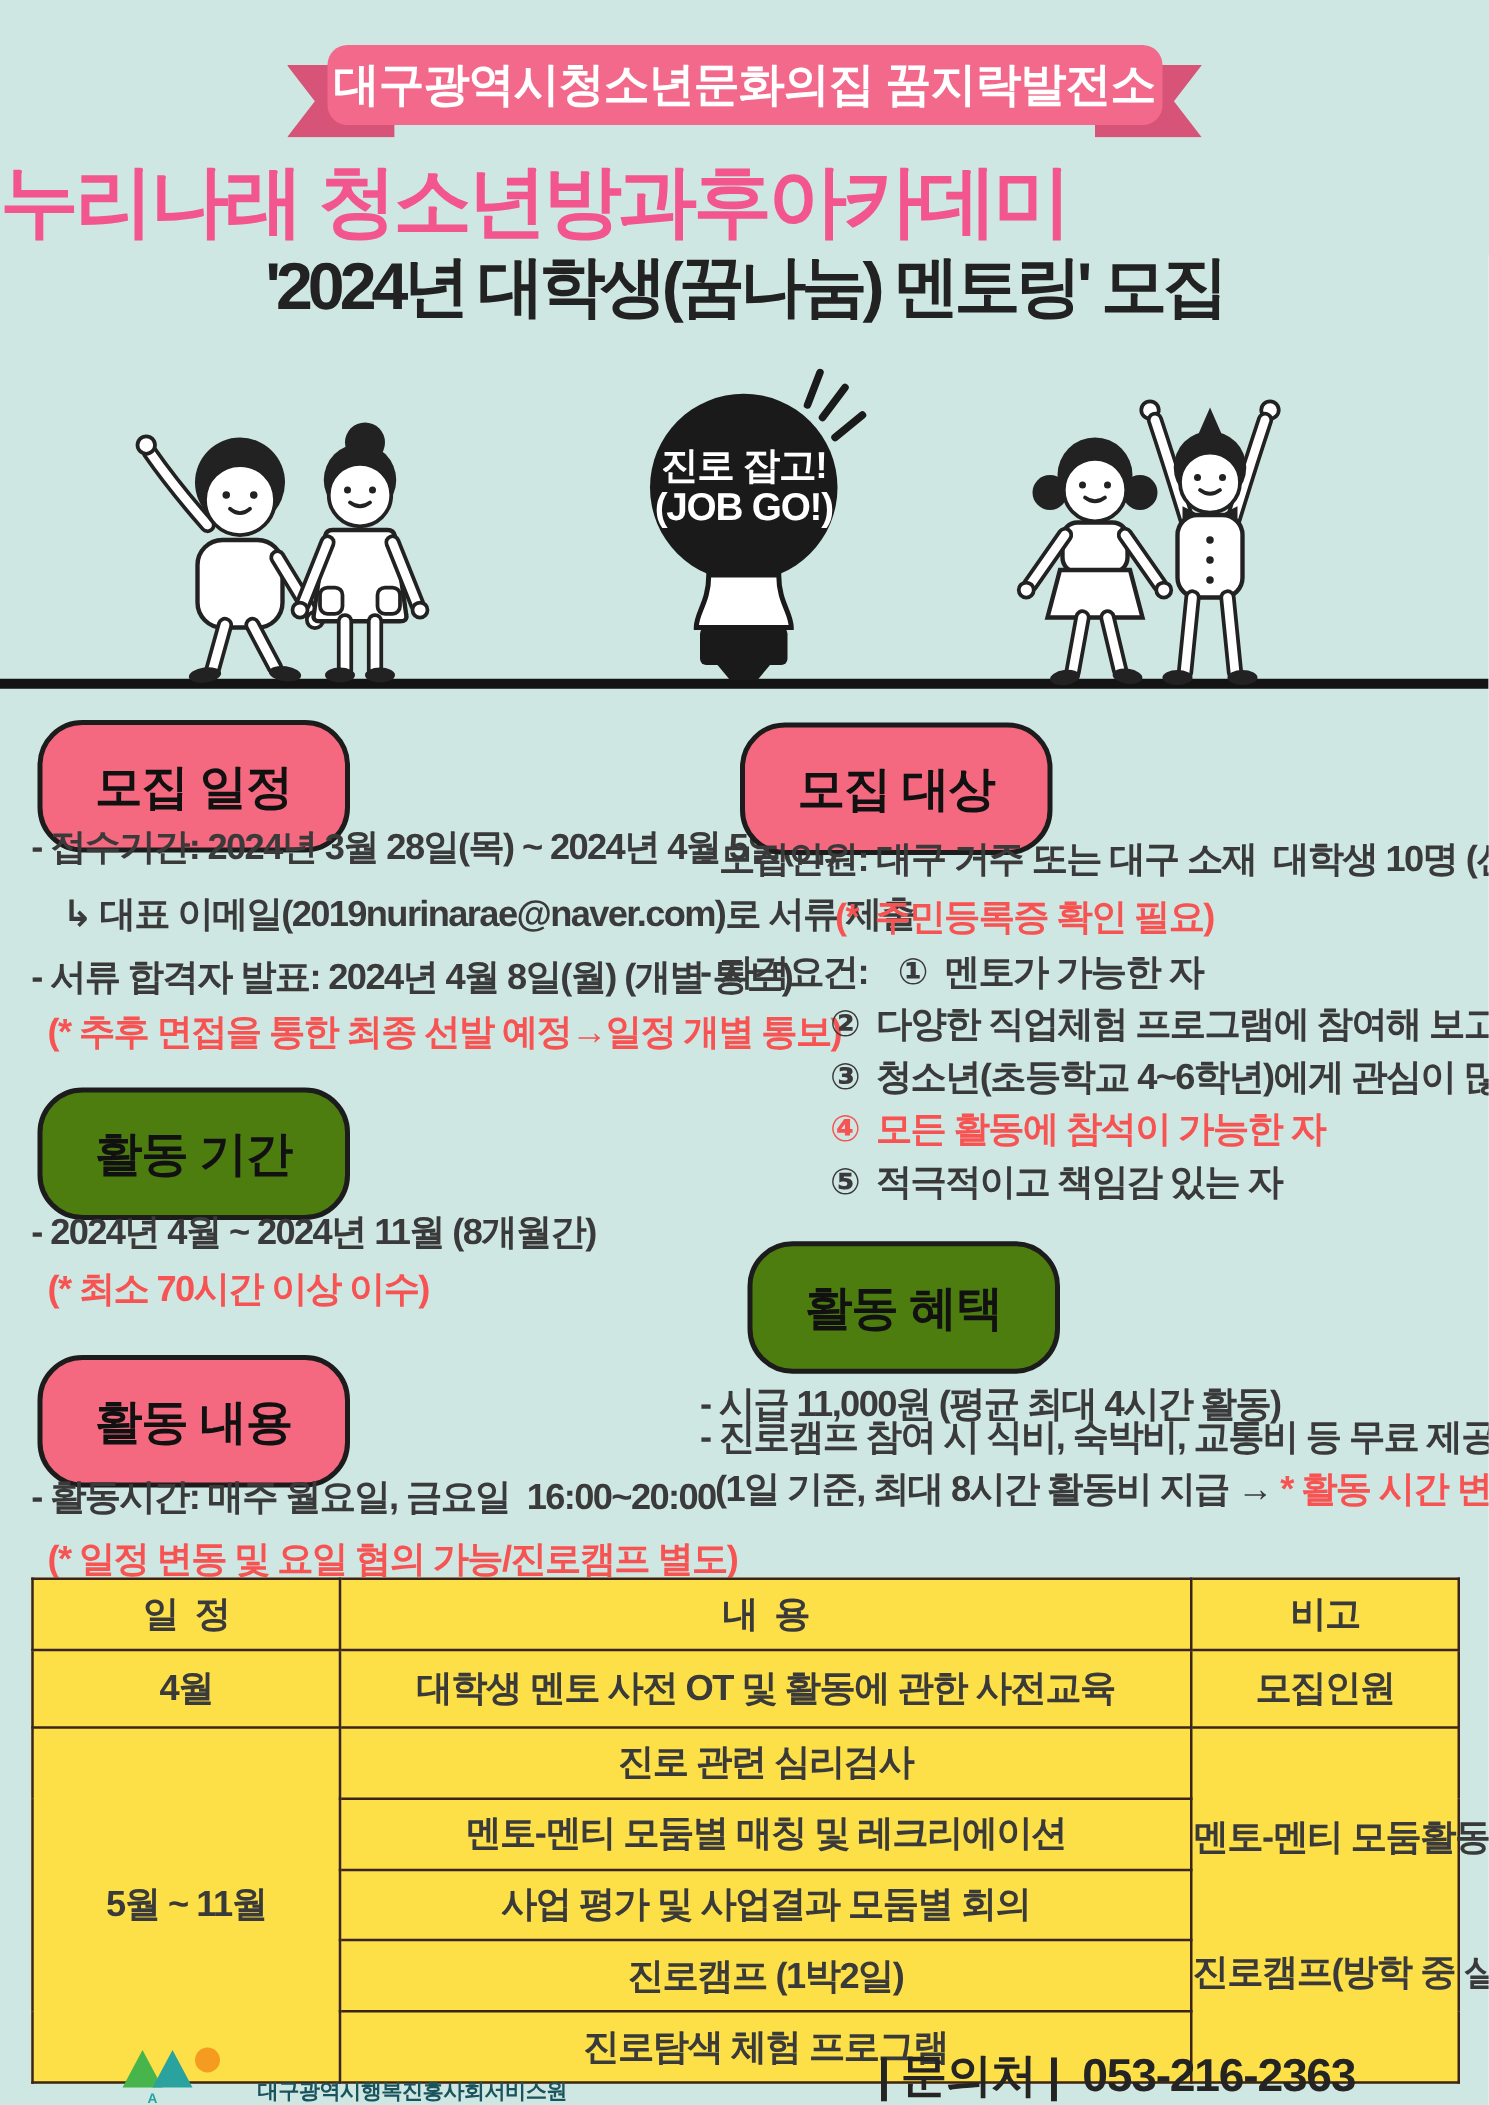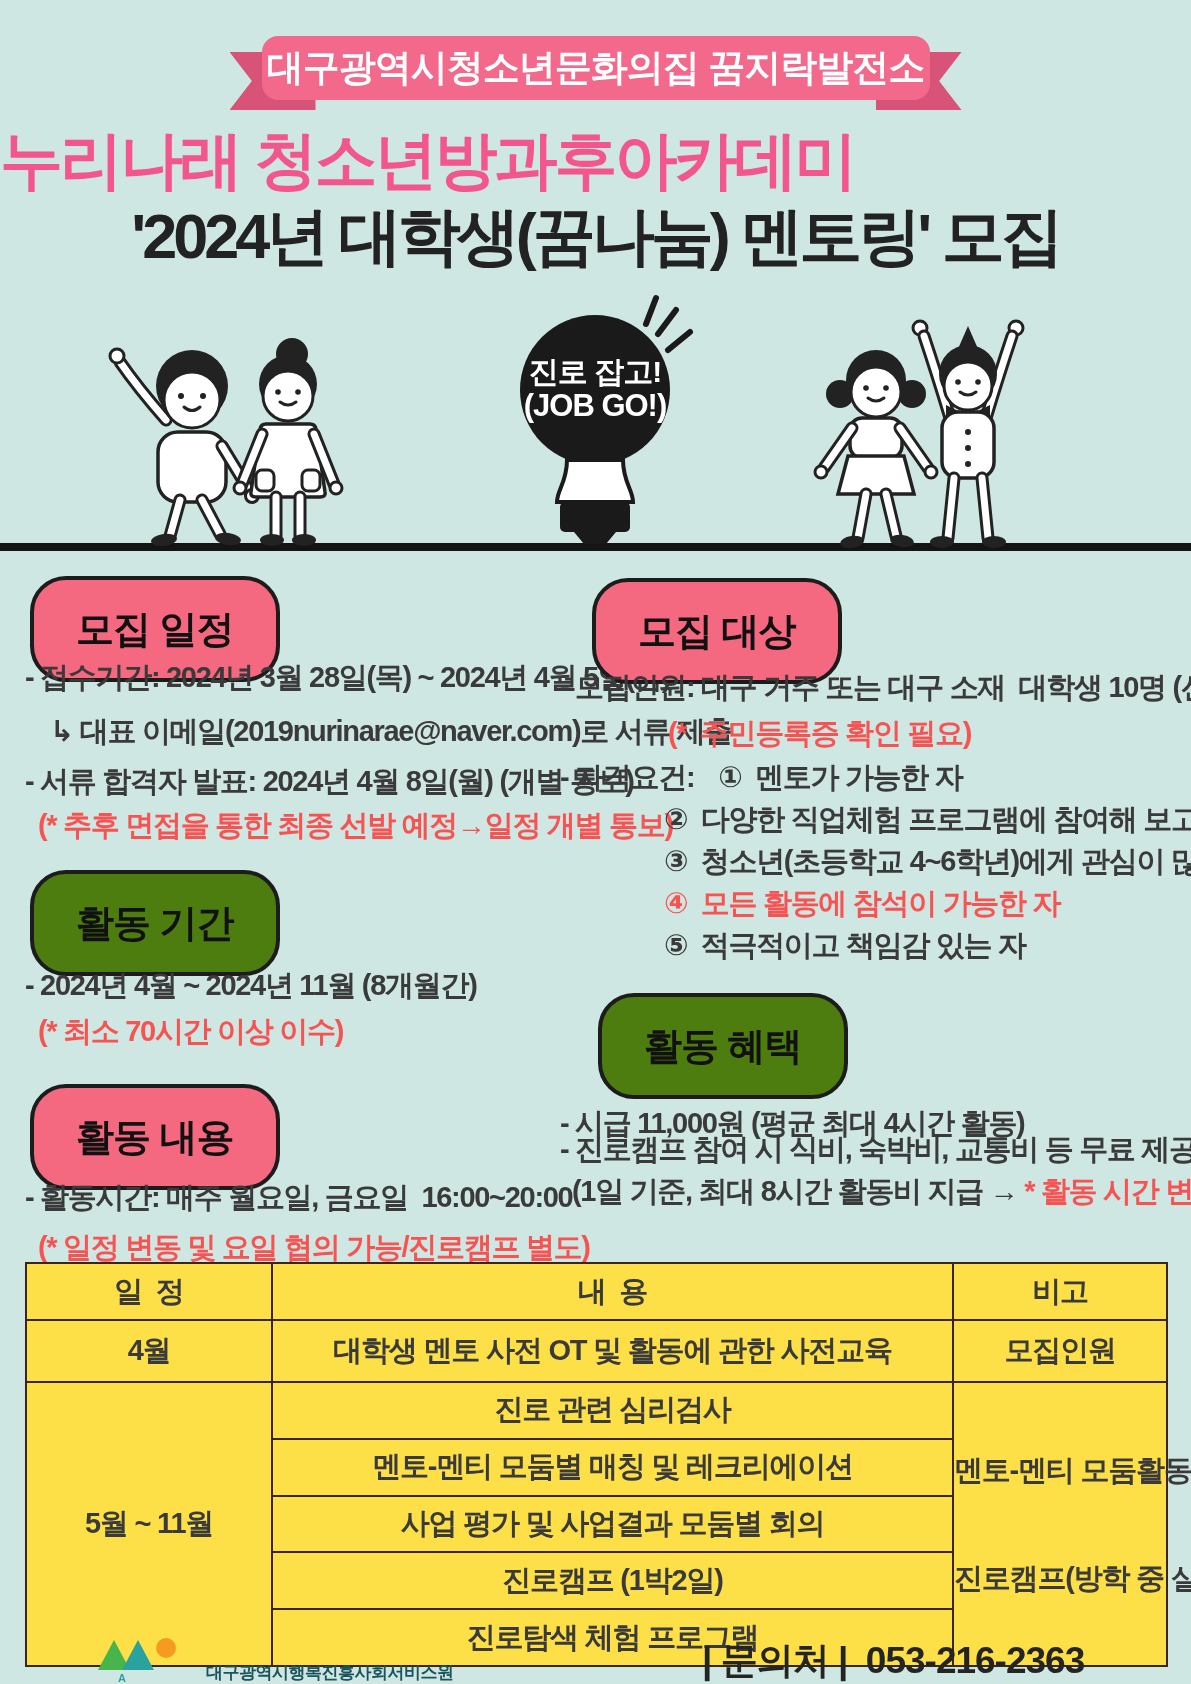--- a/index.html
+++ b/index.html
@@ -8,21 +8,21 @@
 
   
   .ribbon{position:absolute;left:50%;top:36px;transform:translateX(-50%);width:668px;height:64px;}
   .ribbon .tail{position:absolute;top:16px;width:86px;height:58px;background:#d85378;}
   .ribbon .tail.left{left:-32px;clip-path:polygon(0 0,100% 0,100% 100%,0 100%,26% 50%);}
   .ribbon .tail.right{right:-32px;clip-path:polygon(0 0,100% 0,74% 50%,100% 100%,0 100%);}
   .ribbon .band{position:absolute;inset:0;background:#f2698b;border-radius:16px;display:flex;align-items:center;justify-content:center;
     color:#fff;font-size:37px;font-weight:800;letter-spacing:-1px;white-space:pre;}
 
   .title1{position:absolute;left:0;top:118px;width:100%;text-align:left;color:#f2568c;font-size:63px;font-weight:800;letter-spacing:-3px;white-space:pre;}
-  .title2{position:absolute;left:0;top:194px;width:100%;text-align:center;color:#222;font-size:63px;font-weight:900;letter-spacing:-4px;white-space:pre;}
+  .title2{position:absolute;left:0;top:194px;width:100%;text-align:center;color:#222;font-size:53px;font-weight:900;letter-spacing:-4px;white-space:pre;}
 
   .illus{position:absolute;left:0;top:292px;}
   .hair{fill:#222;}
   .face{fill:#fff;stroke:#222;stroke-width:3;}
   .smile{fill:none;stroke:#222;stroke-width:3;stroke-linecap:round;}
   .cloth{fill:#fff;stroke:#222;stroke-width:3.5;}
   .hand{fill:#fff;stroke:#222;stroke-width:3;}
   .limb-o{stroke:#222;stroke-width:13;fill:none;stroke-linecap:round;}
   .limb-i{stroke:#fff;stroke-width:7;fill:none;stroke-linecap:round;}
   .foot{fill:#222;}

